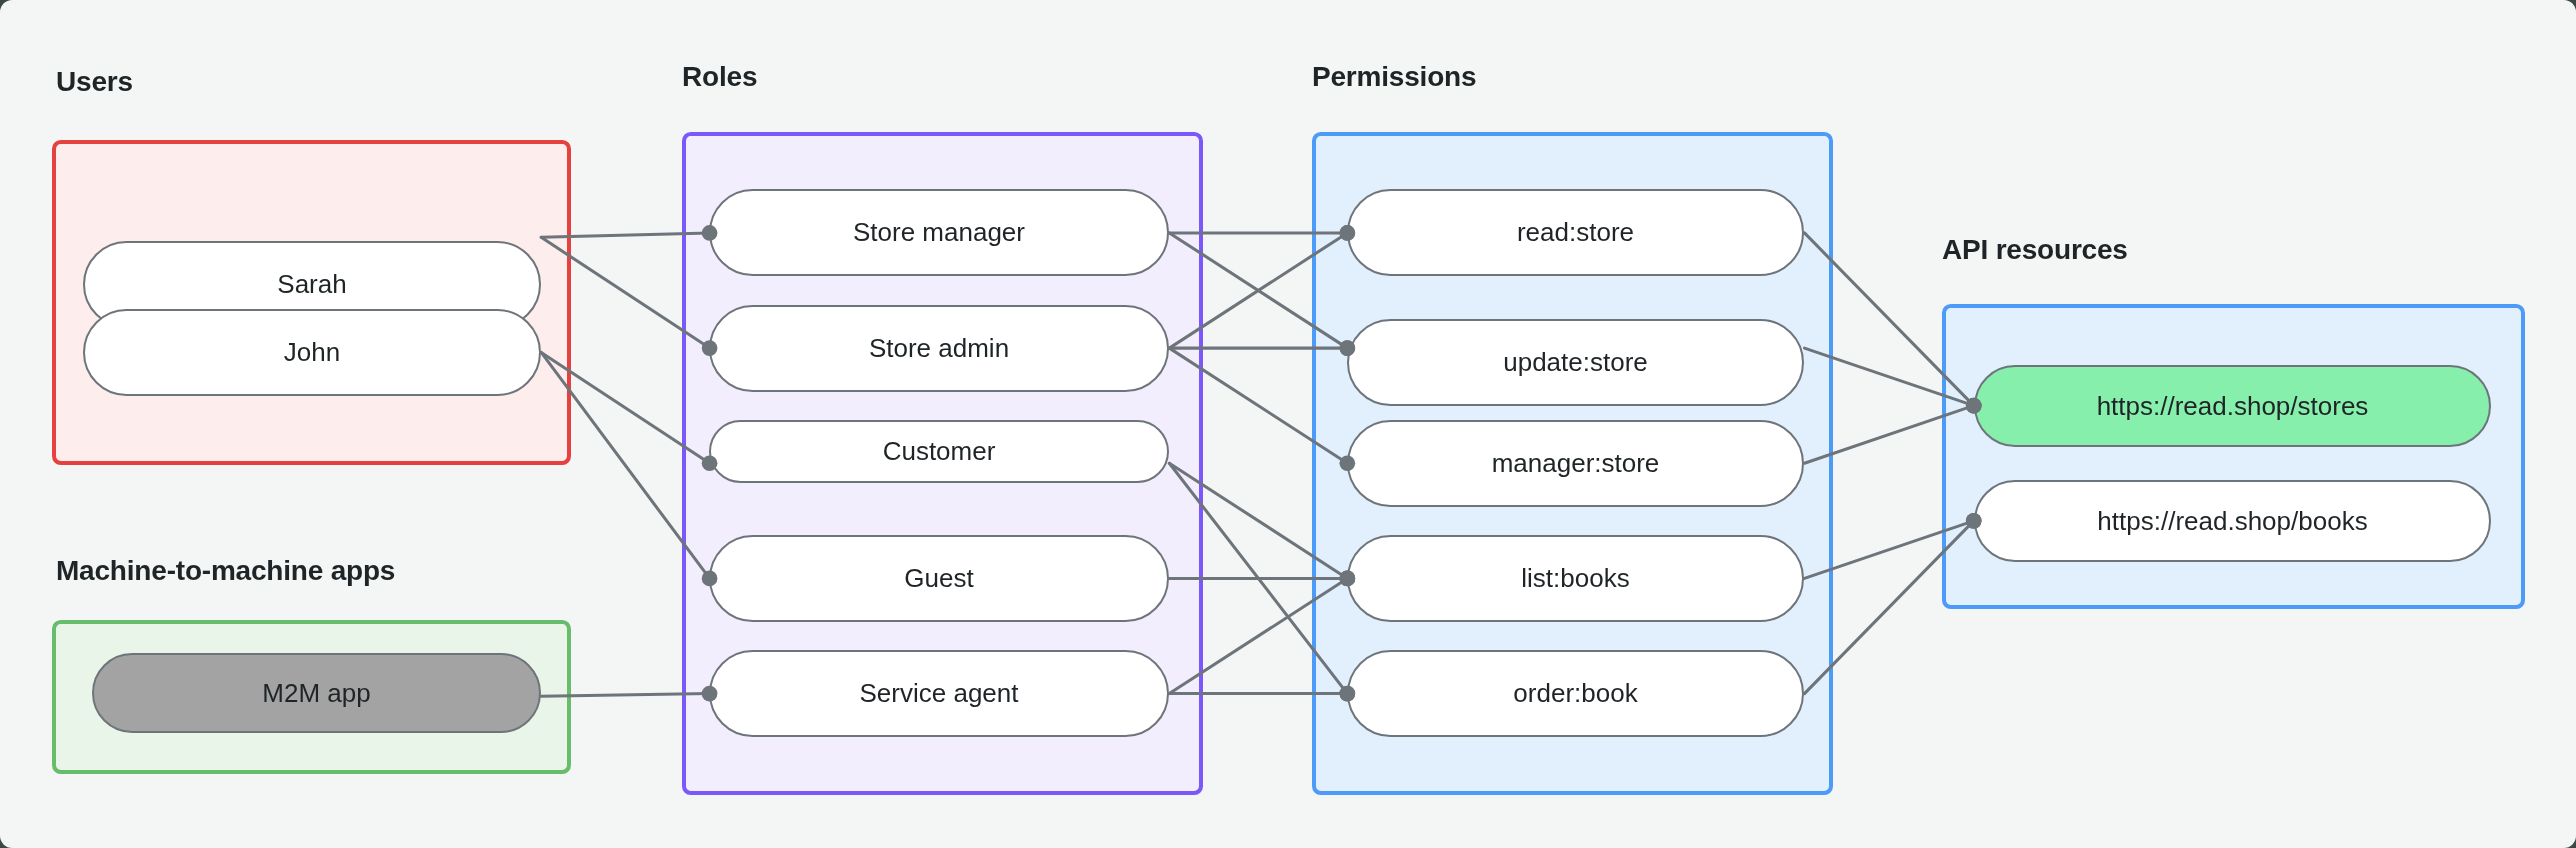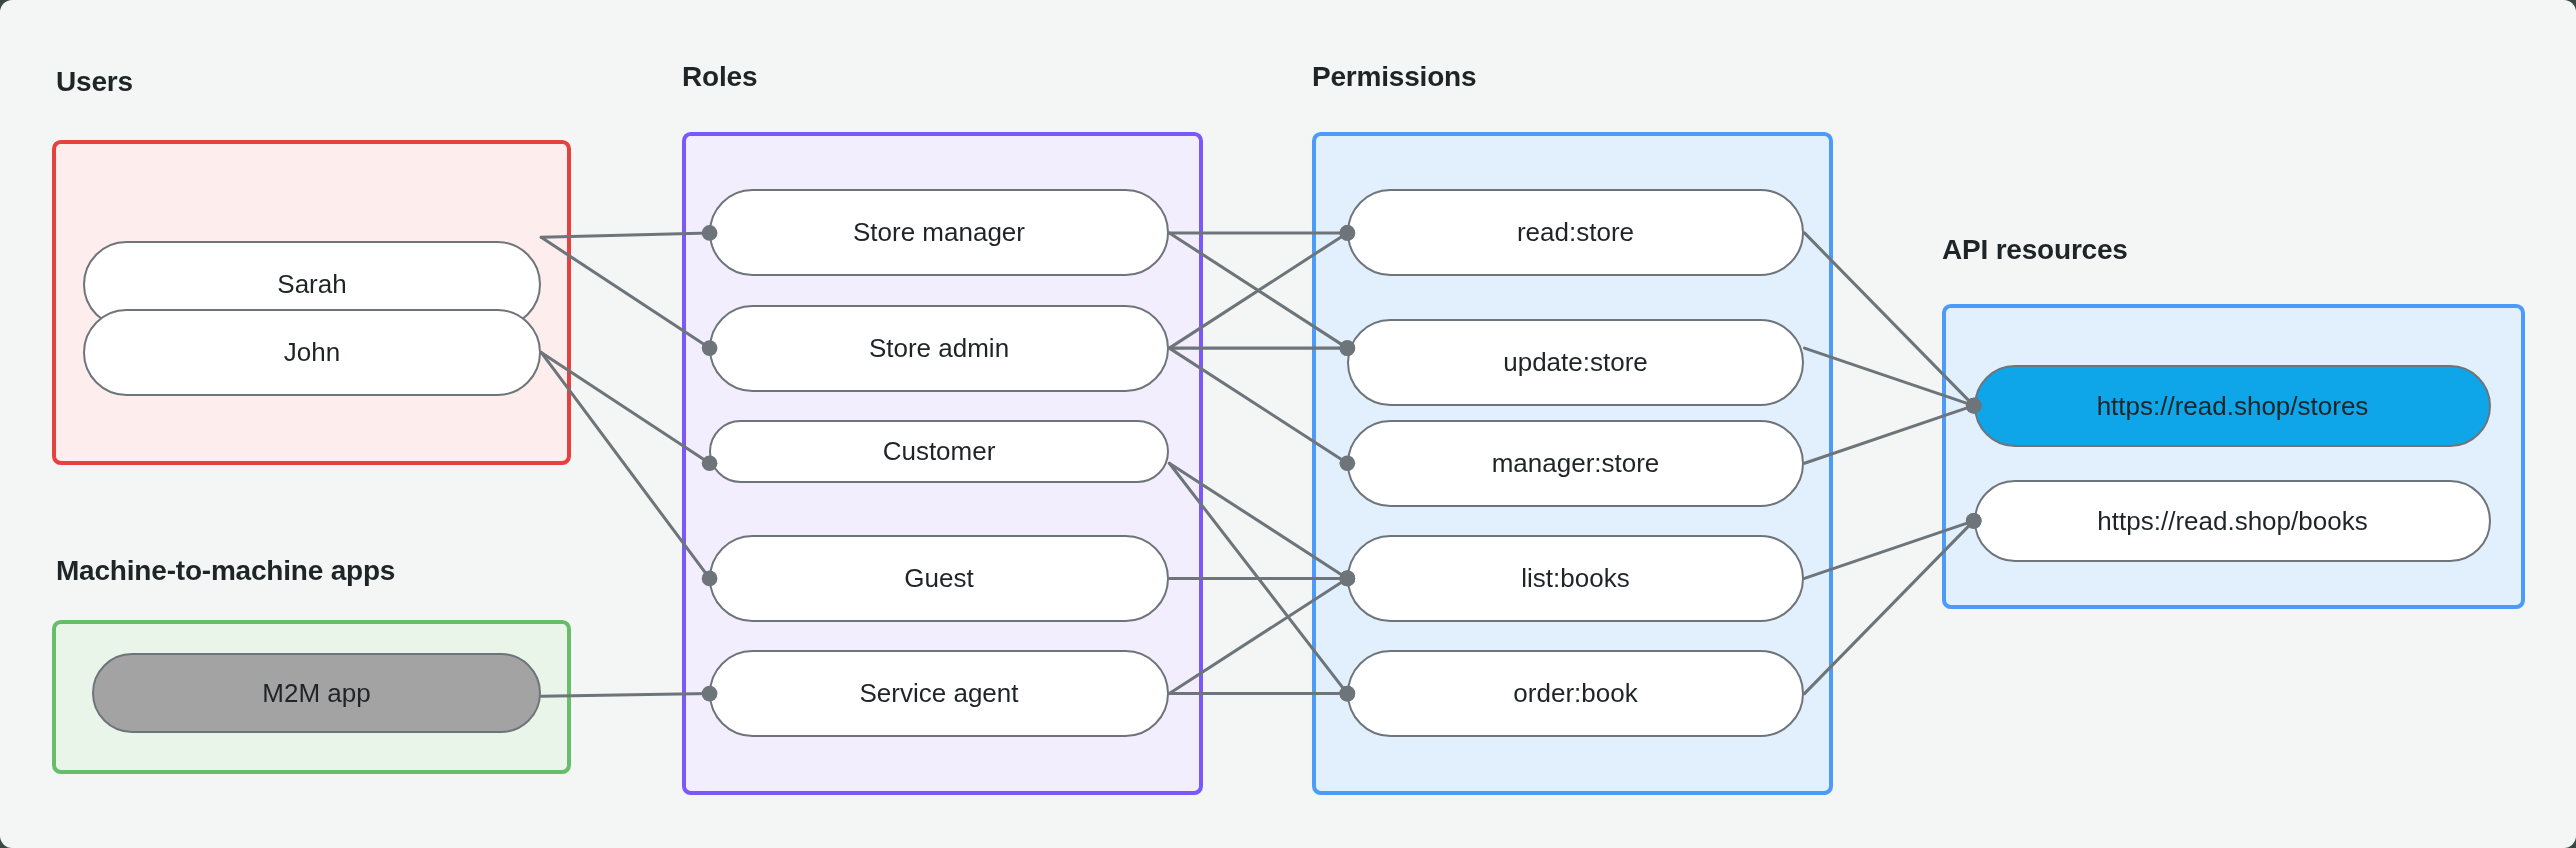--- a/index.html
+++ b/index.html
@@ -77,21 +77,21 @@
       <div class="pill" style="left: 709px; top: 650px; width: 460px; height: 87px; border-color: rgb(110, 117, 122); background: rgb(255, 255, 255); color: rgb(31, 36, 39);">Service agent</div>
       <div class="group-box" style="left: 1312px; top: 132px; width: 521px; height: 663px; border-color: rgb(77, 155, 248); background: rgb(226, 239, 253);"></div>
       <div class="group-label" style="left: 1312px; top: 61px;">Permissions</div>
       <div class="pill" style="left: 1347px; top: 189px; width: 457px; height: 87px; border-color: rgb(110, 117, 122); background: rgb(255, 255, 255); color: rgb(31, 36, 39);">read:store</div>
       <div class="pill" style="left: 1347px; top: 305px; width: 457px; height: 87px; border-color: rgb(110, 117, 122); background: rgb(255, 255, 255); color: rgb(31, 36, 39); margin-top: 14px;">update:store</div>
       <div class="pill" style="left: 1347px; top: 420px; width: 457px; height: 87px; border-color: rgb(110, 117, 122); background: rgb(255, 255, 255); color: rgb(31, 36, 39);">manager:store</div>
       <div class="pill" style="left: 1347px; top: 535px; width: 457px; height: 87px; border-color: rgb(110, 117, 122); background: rgb(255, 255, 255); color: rgb(31, 36, 39);">list:books</div>
       <div class="pill" style="left: 1347px; top: 650px; width: 457px; height: 87px; border-color: rgb(110, 117, 122); background: rgb(255, 255, 255); color: rgb(31, 36, 39);">order:book</div>
       <div class="group-box" style="left: 1942px; top: 304px; width: 583px; height: 305px; border-color: rgb(77, 155, 248); background: rgb(226, 239, 253);"></div>
       <div class="group-label" style="left: 1942px; top: 234px;">API resources</div>
-      <div class="pill" style="left: 1974px; top: 365px; width: 517px; height: 82px; border-color: rgb(110, 117, 122); background: #0ea5e9; color: rgb(31, 36, 39); text-align: center;">https://read.shop/stores</div>
+      <div class="pill" style="left: 1974px; top: 365px; width: 517px; height: 82px; border-color: rgb(110, 117, 122); background: #86efac; color: rgb(31, 36, 39); text-align: center;">https://read.shop/stores</div>
       <div class="pill" style="left: 1974px; top: 480px; width: 517px; height: 82px; border-color: rgb(110, 117, 122); background: rgb(255, 255, 255); color: rgb(31, 36, 39);">https://read.shop/books</div>
     </div>
   <svg class="edge-layer" id="edge-layer" width="2576" height="848" viewBox="0 0 2952 972">
       <line x1="620" y1="272" x2="813" y2="267" stroke="#6e757a" stroke-width="3.5" stroke-linecap="round"></line>
       <circle cx="813" cy="267" r="9" fill="#6e757a"></circle>
       <line x1="620" y1="272" x2="813" y2="399" stroke="#6e757a" stroke-width="3.5" stroke-linecap="round"></line>
       <circle cx="813" cy="399" r="9" fill="#6e757a"></circle>
       <line x1="620" y1="404" x2="813" y2="531" stroke="#6e757a" stroke-width="3.5" stroke-linecap="round"></line>
       <circle cx="813" cy="531" r="9" fill="#6e757a"></circle>
       <line x1="620" y1="404" x2="813" y2="663" stroke="#6e757a" stroke-width="3.5" stroke-linecap="round"></line>

